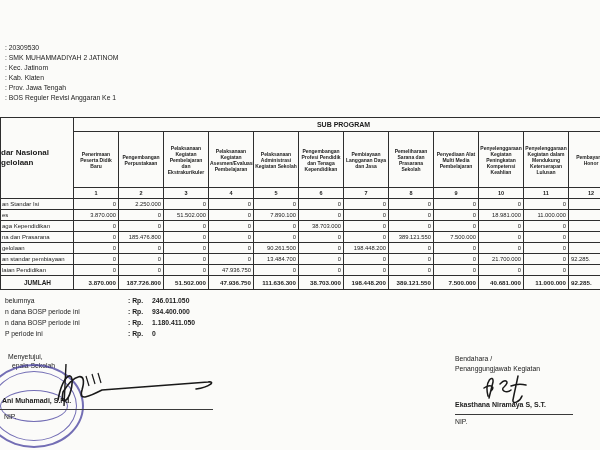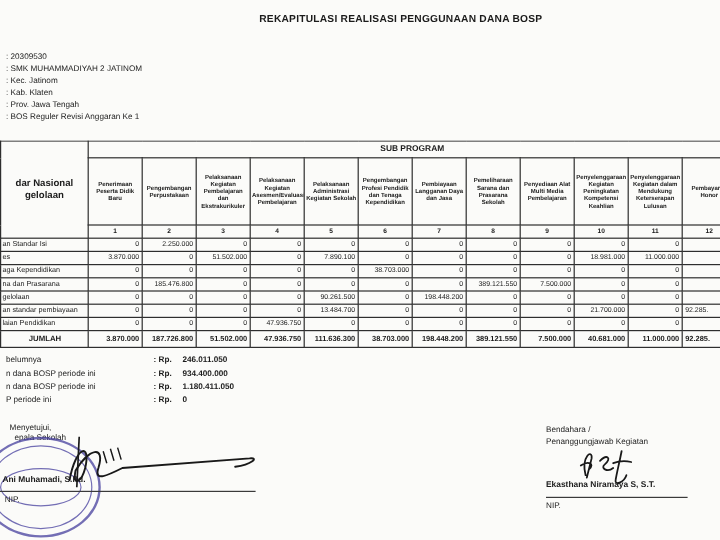--- a/index.html
+++ b/index.html
@@ -14,21 +14,21 @@
   
   .title-block{top:10px;left:0;width:600px;padding-left:68px;box-sizing:border-box;text-align:center;font-weight:bold;}
   .title-l1{font-size:8.5px;letter-spacing:.2px;}
   .title-l2,.title-l3{font-size:7.5px;margin-top:2px;}
   
   .info-block{top:43px;left:5px;font-size:6.8px;line-height:10px;}
   
   .tbl-wrap{top:117px;left:0;width:600px;overflow:hidden;}
   table{border-collapse:collapse;table-layout:fixed;width:613px;}
   td,th{border:1px solid #2e2e2e;padding:0;overflow:hidden;}
-  .corner{font-size:8px;font-weight:bold;text-align:center;vertical-align:middle;line-height:1.25;padding-left:0;}
+  .corner{font-size:8px;font-weight:bold;text-align:left;vertical-align:middle;line-height:1.25;padding-left:0;}
   .grouphead{font-size:7px;font-weight:bold;text-align:center;height:13px;}
   .colhead{font-size:5px;font-weight:bold;text-align:center;vertical-align:middle;line-height:1.2;height:53px;padding:1px;}
   .numhead{font-size:5.5px;font-weight:bold;text-align:center;height:10px;}
   .rowlabel{font-size:6px;text-align:left;padding-left:1px;height:10px;white-space:nowrap;}
   .num{font-size:5.8px;text-align:right;padding-right:2px;height:10px;white-space:nowrap;}
   .num.cut{text-align:left;padding-left:2px;}
   .totalrow td{font-weight:bold;height:13px;font-size:6.2px;}
   .totalrow .rowlabel{text-align:center;font-size:6.5px;}
   
   .summary{top:295px;left:5px;font-size:6.8px;line-height:11px;}
@@ -41,21 +41,20 @@
   .sig-name{font-size:7px;font-weight:bold;white-space:nowrap;}
   .sig-line{border-top:1px solid #3a3a3a;height:0;}
   .stamp{border-radius:50%;border:2px solid #463f9e;opacity:.75;}
   .stamp-inner{border-radius:50%;border:1.5px solid #463f9e;position:absolute;}
   svg{display:block;}
 </style>
 </head>
 <body>
 
 <div class="abs title-block">
-  <div class="title-l1">REKAPITULASI REALISASI PENGGUNAAN DANA BOSP</div>
 </div>
 
 <div class="abs info-block">
   <div>: 20309530</div>
   <div>: SMK MUHAMMADIYAH 2 JATINOM</div>
   <div>: Kec. Jatinom</div>
   <div>: Kab. Klaten</div>
   <div>: Prov. Jawa Tengah</div>
   <div>: BOS Reguler Revisi Anggaran Ke 1</div>
 </div>

